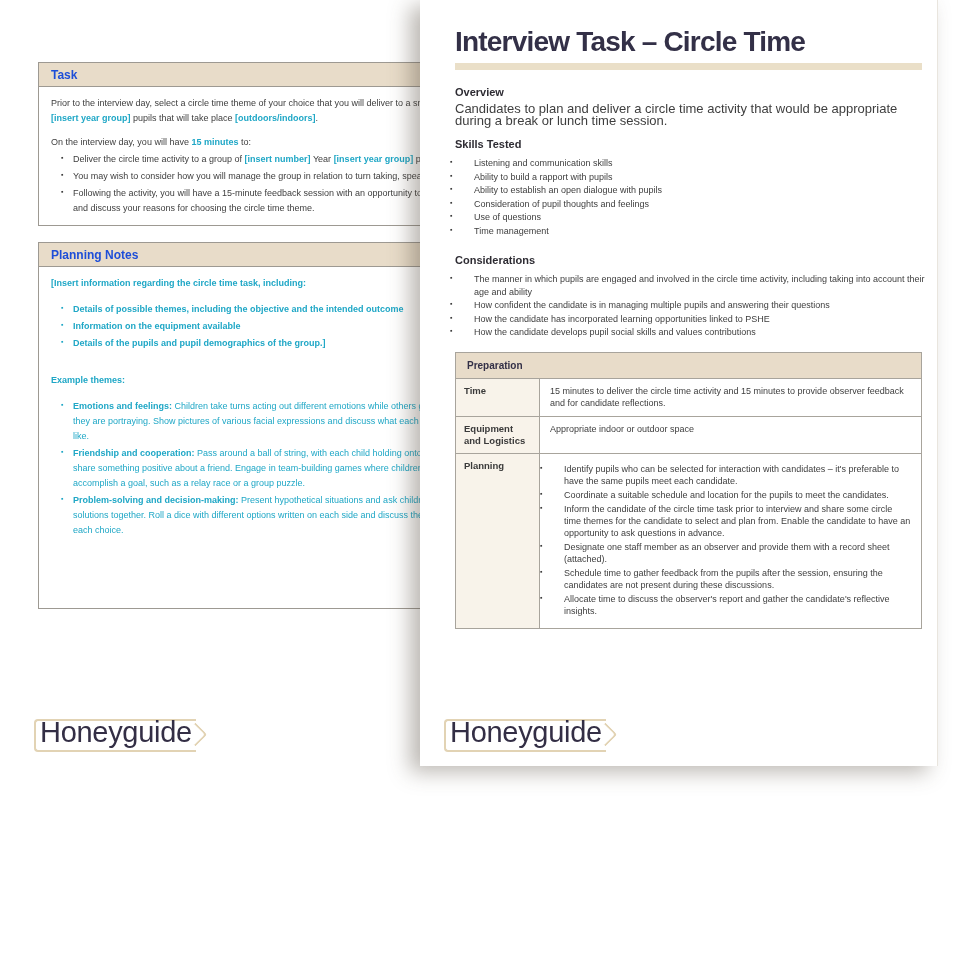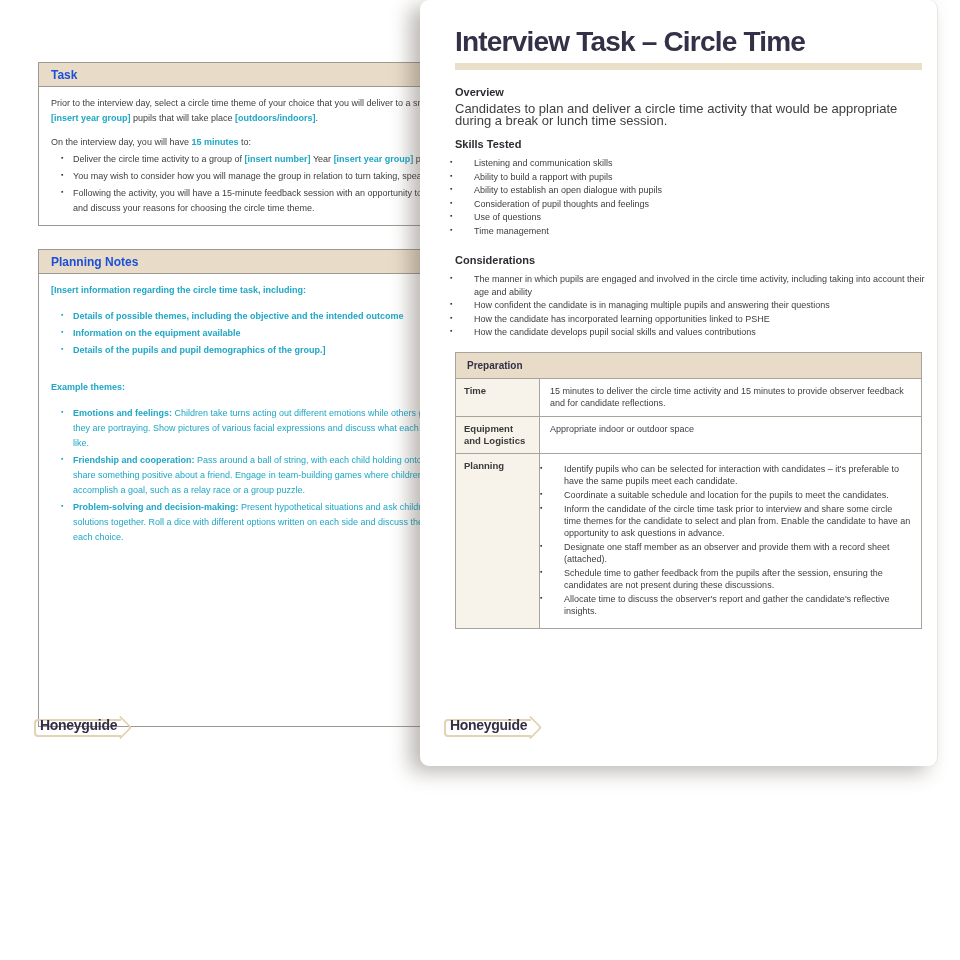--- a/index.html
+++ b/index.html
@@ -9,38 +9,38 @@
   }
   *{box-sizing:border-box;}
   html,body{margin:0;padding:0;background:#fff;}
   #canvas{position:relative;width:960px;height:960px;background:#fff;overflow:hidden;
           font-family:"Liberation Sans",sans-serif;}
 
   
   .page-left{position:absolute;left:0;top:0;width:600px;height:766px;background:#fff;z-index:1;}
   .box{position:absolute;left:38px;width:552px;border:1px solid var(--boxborder);background:#fff;overflow:hidden;}
   .task{top:62px;}
-  .plan{top:249px;height:478px;}
+  .plan{top:242px;height:367px;}
   .box-h{background:var(--beige);border-bottom:1px solid var(--boxborder);
          padding:5px 12px 4px;font-size:12px;font-weight:bold;color:#1d4ed8;}
   .box-b{padding:9px 12px;font-size:9px;color:var(--body);}
   .plan-b{color:var(--teal);}
   .pline{line-height:15px;white-space:nowrap;}
   .bl{padding-left:10px;}
   .ct{padding-left:22px;}
   .gap{height:9px;}
   .gap2{height:22px;}
   .mk{display:inline-block;width:12px;font-size:7px;vertical-align:2px;}
   .sg-n{color:var(--body);}
   .sg-t,.sg-tb{color:var(--teal);font-weight:bold;}
   .sg-tn{color:var(--teal);}
 
   
   .page-right{position:absolute;left:420px;top:0;width:518px;height:766px;background:#fff;z-index:2;
-              box-shadow:-10px 6px 20px rgba(80,68,56,.38);border-right:1px solid #e9e5de;border-radius:9px;}
+              box-shadow:-10px 6px 20px rgba(80,68,56,.38);border-right:1px solid #e9e5de;}
   .rp-title{position:absolute;left:35px;top:26px;margin:0;font-size:28px;font-weight:bold;
             color:#333047;letter-spacing:-.8px;white-space:nowrap;}
   .rp-bar{position:absolute;left:35px;top:63px;width:467px;height:7px;background:var(--bar);}
   .rp-h{position:absolute;left:35px;margin:0;font-size:11px;font-weight:bold;color:#2e2c33;}
   .rp-h-ov{top:86px;}
   .rp-p{position:absolute;left:35px;top:103px;width:472px;margin:0;font-size:13px;line-height:12px;color:var(--body);}
   .rp-h-sk{top:138px;}
   .rp-skills{position:absolute;left:37px;top:156px;width:470px;font-size:9px;color:var(--body);}
   .rp-h-co{top:254px;}
   .rp-cons{position:absolute;left:37px;top:272px;width:468px;font-size:9px;color:var(--body);}
@@ -56,21 +56,21 @@
   .t-val{flex:1;padding:6px 10px;line-height:12px;}
   .r-time{min-height:38px;}
   .r-eq{min-height:36px;}
   .t-list{padding:2px 0 4px;}
   .t-list .li{line-height:12px;margin:0 0 1px 2px;}
 
   
   .hg{position:absolute;display:inline-block;}
   .hg-left{left:40px;top:716px;}
   .hg-right{left:30px;top:716px;}
-  .hg-text{position:relative;z-index:1;font-weight:bold;font-size:14px;color:#332e45;letter-spacing:-.3px;}
+  .hg-text{position:relative;z-index:1;font-weight:normal;font-size:29px;color:#332e45;letter-spacing:-.3px;}
   .hg-outline{position:absolute;left:-6px;right:-4px;top:3px;bottom:-3px;
               border:2px solid var(--logoline);border-right:none;border-radius:4px 0 0 4px;}
   .hg-outline::after{content:'';position:absolute;right:-8px;top:50%;width:15px;height:15px;
               margin-top:-9.5px;border-top:2px solid var(--logoline);border-right:2px solid var(--logoline);
               border-top-right-radius:4px;transform:rotate(45deg);background:transparent;}
 
   
   .banner{position:absolute;left:0;top:766px;width:960px;height:194px;background:var(--banner);z-index:3;
           box-shadow:inset 0 6px 8px -5px rgba(0,0,0,.15);}
   .bn-title{position:absolute;left:48px;top:30px;font-size:47px;font-weight:bold;color:#3a3153;letter-spacing:-1px;}

